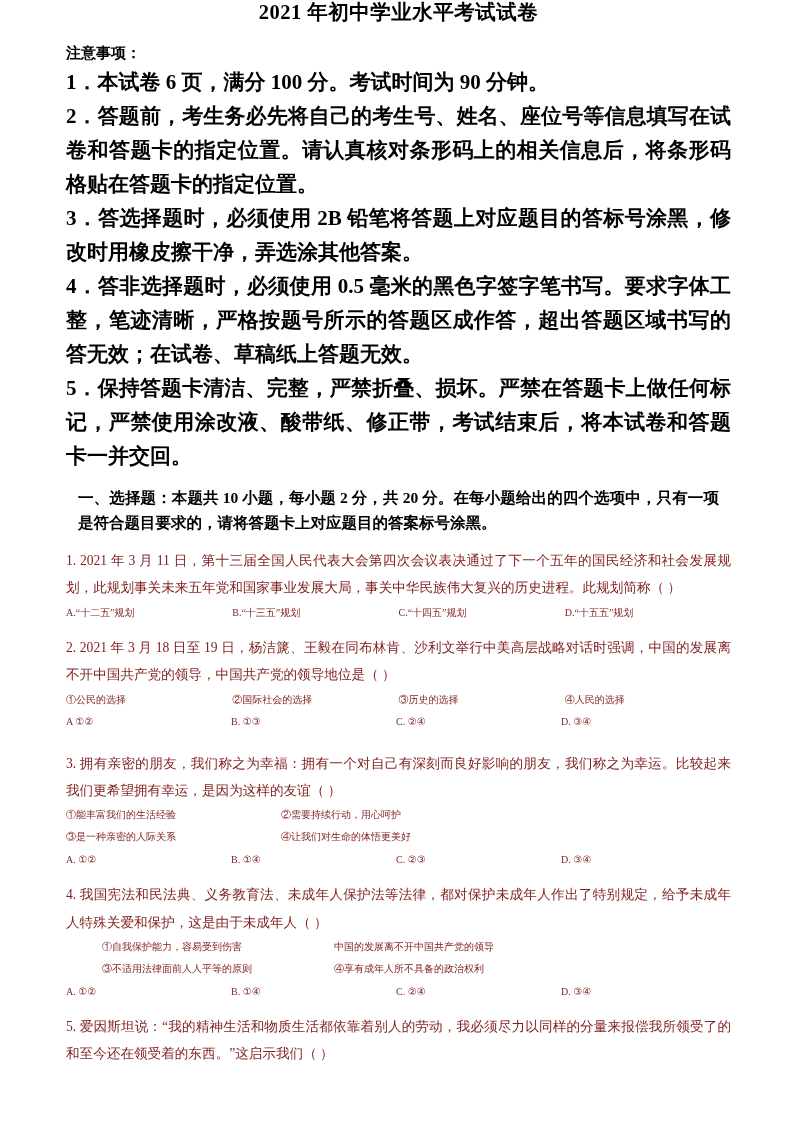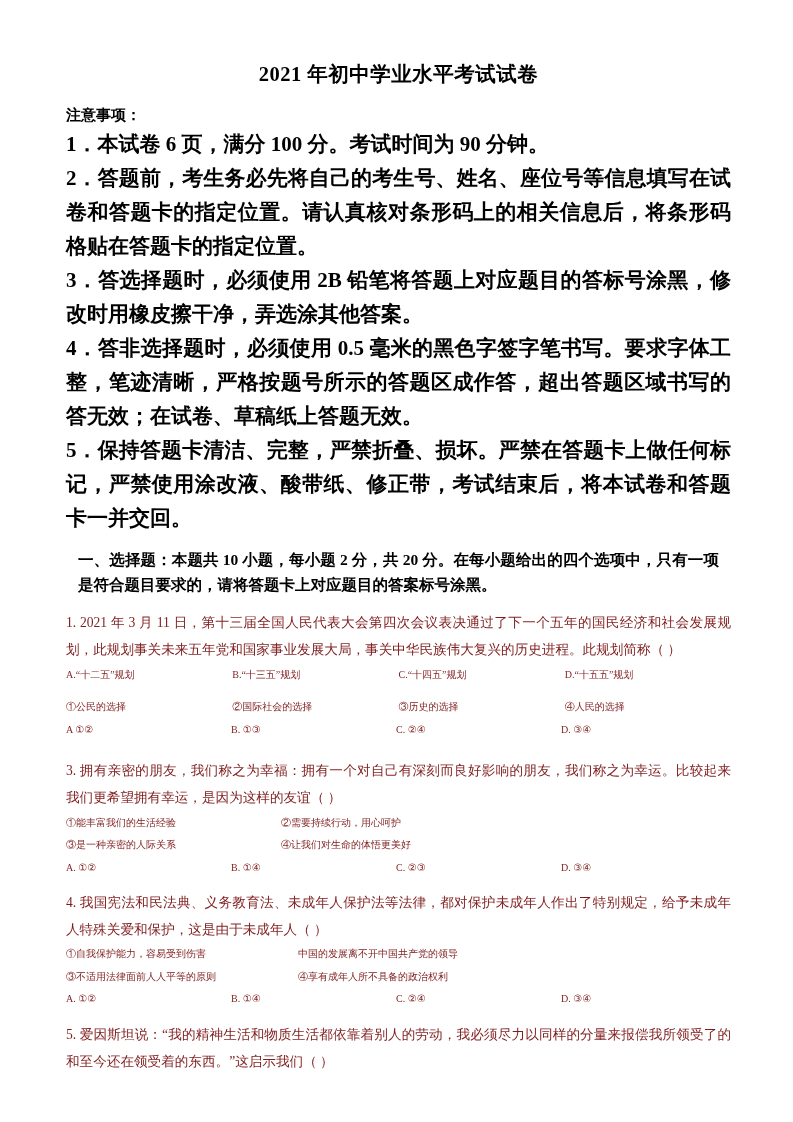--- a/index.html
+++ b/index.html
@@ -23,21 +23,20 @@
     padding: 0 62px 0 66px;
   }
 
   
   .doc-title {
     text-align: center;
     font-weight: bold;
     font-size: 20.5px;
     letter-spacing: 0.5px;
     margin: 0;
-    padding-top: 62px;
     line-height: 1.2;
   }
 
   
   .notice {
     margin-top: 16px;
   }
   .notice-heading {
     font-weight: bold;
     font-size: 15px;
@@ -87,21 +86,21 @@
   }
   .opt-row.abcd > .opt {
     flex: 0 0 auto;
   }
   .opt-row.abcd > .opt:nth-child(1) { width: 165px; }
   .opt-row.abcd > .opt:nth-child(2) { width: 165px; }
   .opt-row.abcd > .opt:nth-child(3) { width: 165px; }
   .opt-row.abcd > .opt:nth-child(4) { width: auto; }
   .opt-row.pair > .opt:nth-child(1) { width: 215px; flex: 0 0 215px; }
   .opt-row.pair > .opt:nth-child(2) { flex: 0 0 auto; }
-  .opt-row.pair2 > .opt:nth-child(1) { width: 232px; flex: 0 0 232px; }
+  .opt-row.pair2 > .opt:nth-child(1) { width: 232px; flex: 0 0 232px; margin-left: 36px; }
   .opt-row.pair2 > .opt:nth-child(2) { flex: 0 0 auto; }
   .opt {
     white-space: nowrap;
   }
   .spacer-sm { height: 6px; }
 </style>
 </head>
 <body>
 
 <div class="page">
@@ -123,20 +122,21 @@
     <p class="q-stem">1. 2021 年 3 月 11 日，第十三届全国人民代表大会第四次会议表决通过了下一个五年的国民经济和社会发展规划，此规划事关未来五年党和国家事业发展大局，事关中华民族伟大复兴的历史进程。此规划简称（      ）</p>
     <div class="opt-row four-col">
       <span class="opt">A.“十二五”规划</span>
       <span class="opt">B.“十三五”规划</span>
       <span class="opt">C.“十四五”规划</span>
       <span class="opt">D.“十五五”规划</span>
     </div>
   </div>
 
   <div class="question">
+    <p class="q-stem">2. 2021 年 3 月 18 日至 19 日，杨洁篪、王毅在同布林肯、沙利文举行中美高层战略对话时强调，中国的发展离不开中国共产党的领导，中国共产党的领导地位是（      ）</p>
     <div class="opt-row four-col">
       <span class="opt">①公民的选择</span>
       <span class="opt">②国际社会的选择</span>
       <span class="opt">③历史的选择</span>
       <span class="opt">④人民的选择</span>
     </div>
     <div class="opt-row abcd">
       <span class="opt">A ①②</span>
       <span class="opt">B. ①③</span>
       <span class="opt">C. ②④</span>

